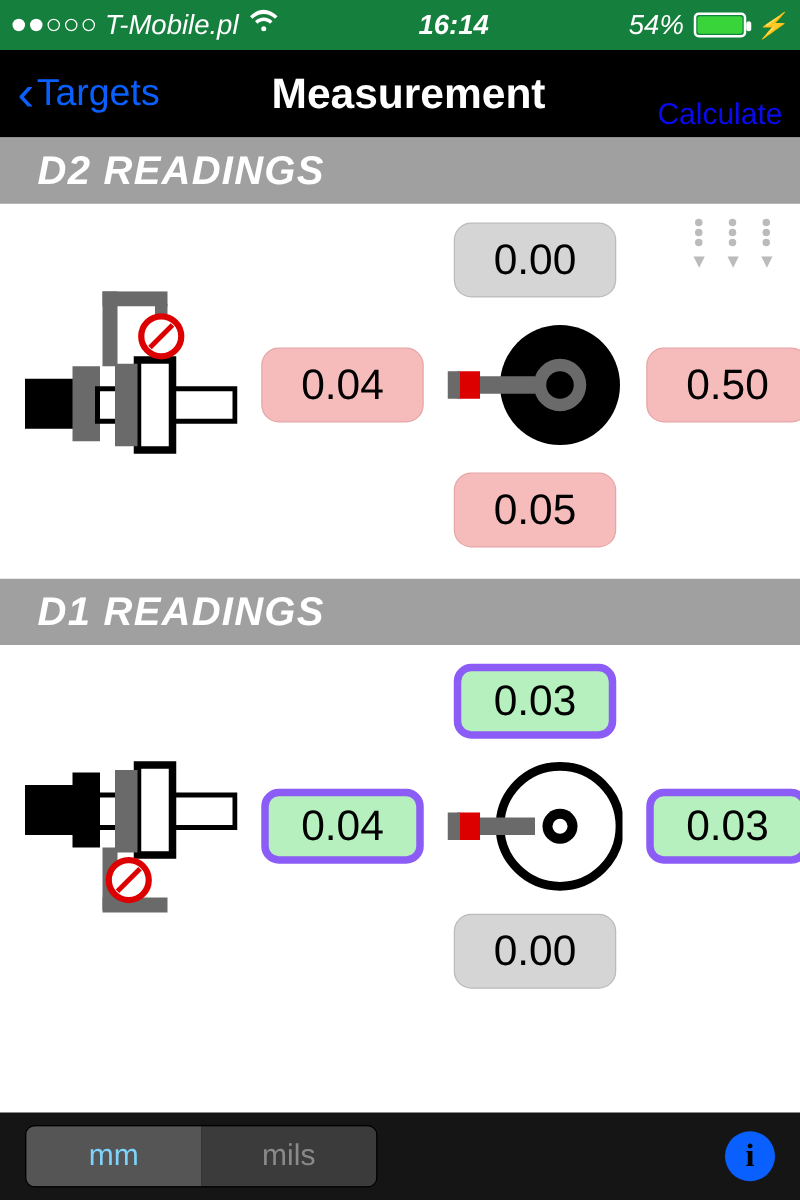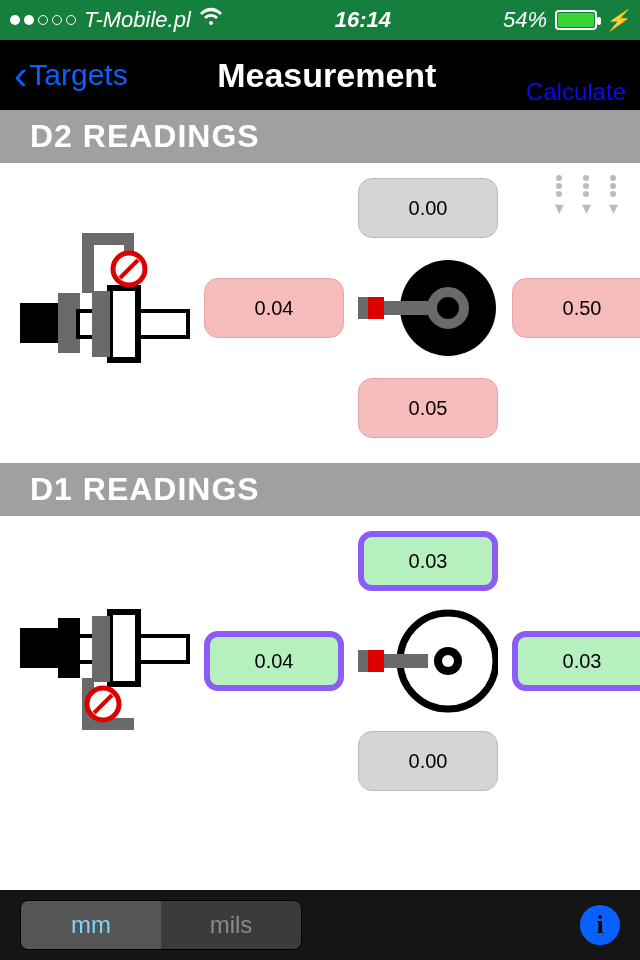--- a/index.html
+++ b/index.html
@@ -14,26 +14,26 @@
   .battery::after { content:""; position:absolute; right:-6px; top:5px; width:4px; height:8px; background:#fff; border-radius:2px;}
   .battery .fill { position:absolute; left:1px; top:1px; bottom:1px; right:1px; background:#38d43a; border-radius:2px;}
   .bolt { font-size:20px; }
   
   .navbar { background:#000; height:70px; display:flex; align-items:center; justify-content:space-between; padding:0 14px; }
   .nav-back { display:flex; align-items:center; color:#0a60ff; font-size:30px; gap:2px; }
   .nav-back .chev { font-size:40px; line-height:1; font-weight:300;}
   .nav-title { color:#fff; font-size:34px; font-weight:600; }
   .nav-action { color:#0a0af0; font-size:24px;margin-top:33px; }
   
-  .section-hdr { background:#a0a0a0; color:#fff; font-size:32px; font-weight:600; letter-spacing:1px; padding:8px 30px; }
+  .section-hdr { background:#a0a0a0; color:#fff; font-size:32px; font-weight:600; letter-spacing:1px; padding:8px 30px;font-style:italic; }
   
   .section { padding:10px 20px 20px 20px; position:relative; }
   .readings-grid { display:grid; grid-template-columns: 170px 140px 140px 140px; grid-template-rows: 70px 110px 70px; gap:10px 14px; align-items:center; }
   .cell { display:flex; align-items:center; justify-content:center; }
-  .pill { width:140px; height:60px; border-radius:14px; display:flex; align-items:center; justify-content:center; font-size:20px; color:#000; }
+  .pill { width:130px; height:60px; border-radius:14px; display:flex; align-items:center; justify-content:center; font-size:34px; color:#000; }
   .pill.gray { background:#d5d5d5; border:1px solid #bbb; }
   .pill.pink { background:#f6bcbc; border:1px solid #e6a6a6; }
   .pill.green { background:#b6f0bf; border:6px solid #8b5cf6; }
   .dots-menu { position:absolute; right:22px; top:12px; display:flex; gap:18px; color:#bbb; }
   .dots-col { display:flex; flex-direction:column; align-items:center; gap:2px;}
   .dots-col .d { width:6px; height:6px; background:#bbb; border-radius:50%; }
   .dots-col .arr { font-size:18px; color:#bbb; margin-top:-2px;}
   
   .machine-svg { width:170px; height:150px; }
   

